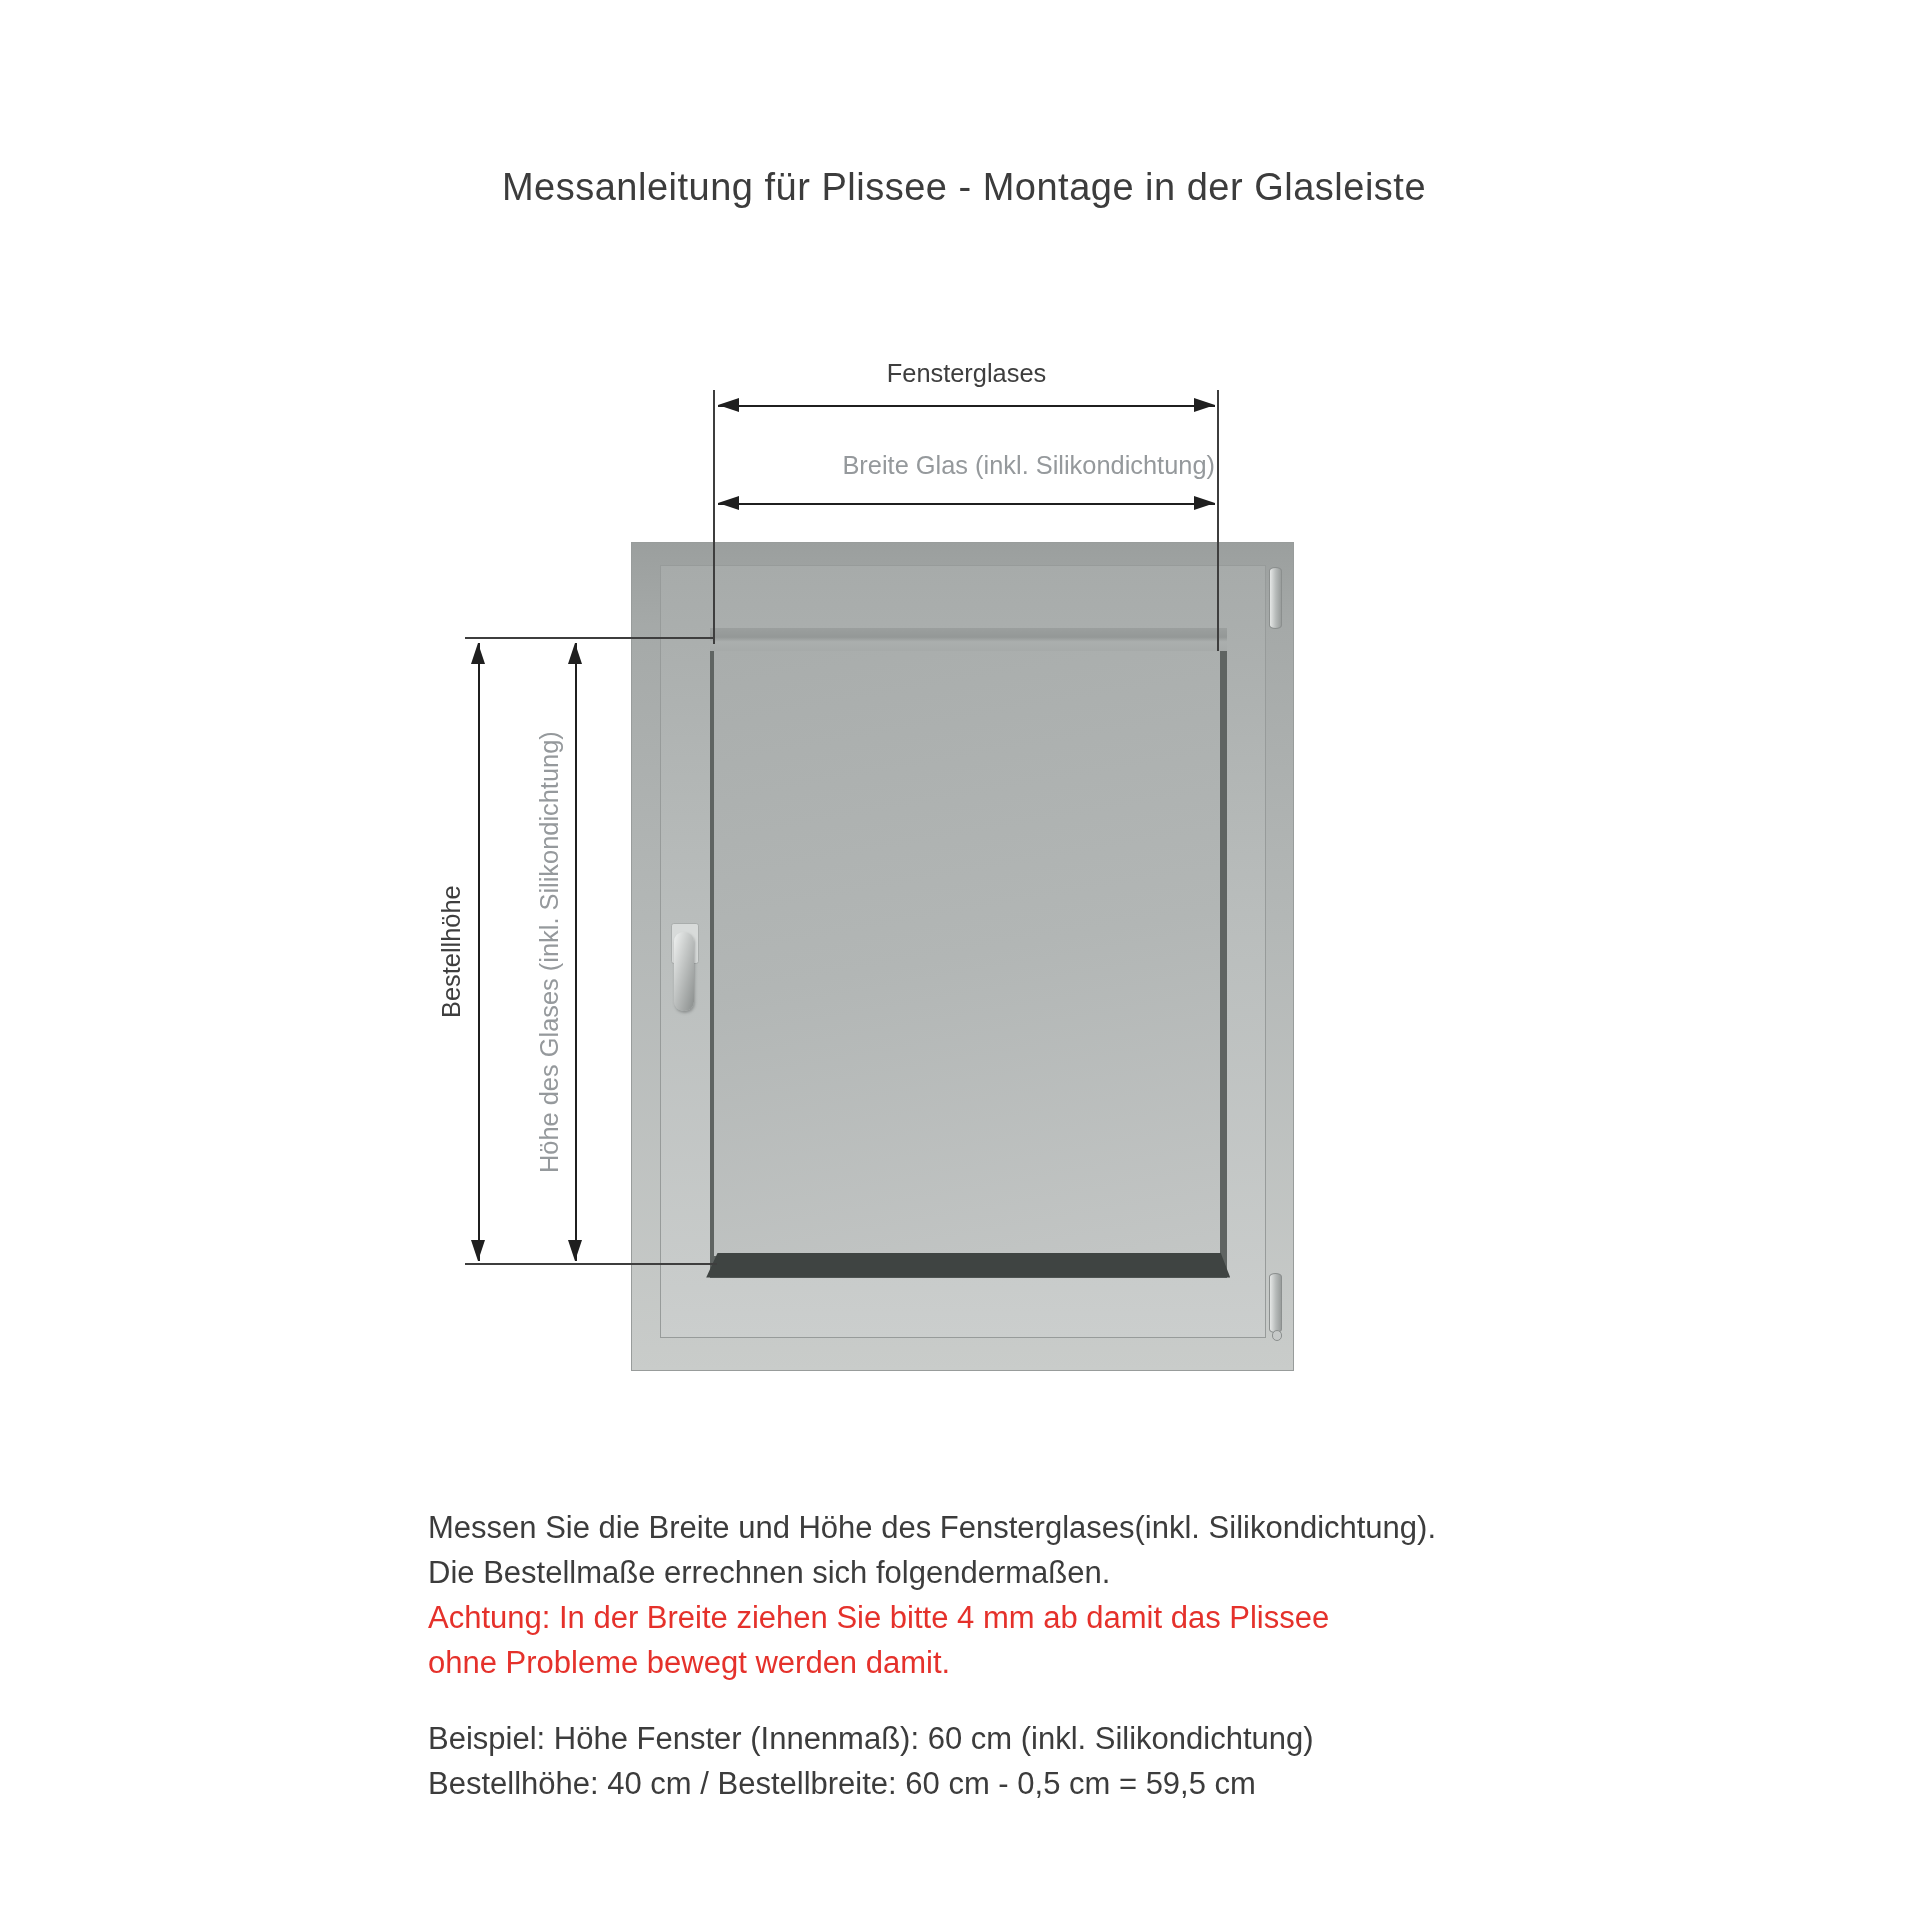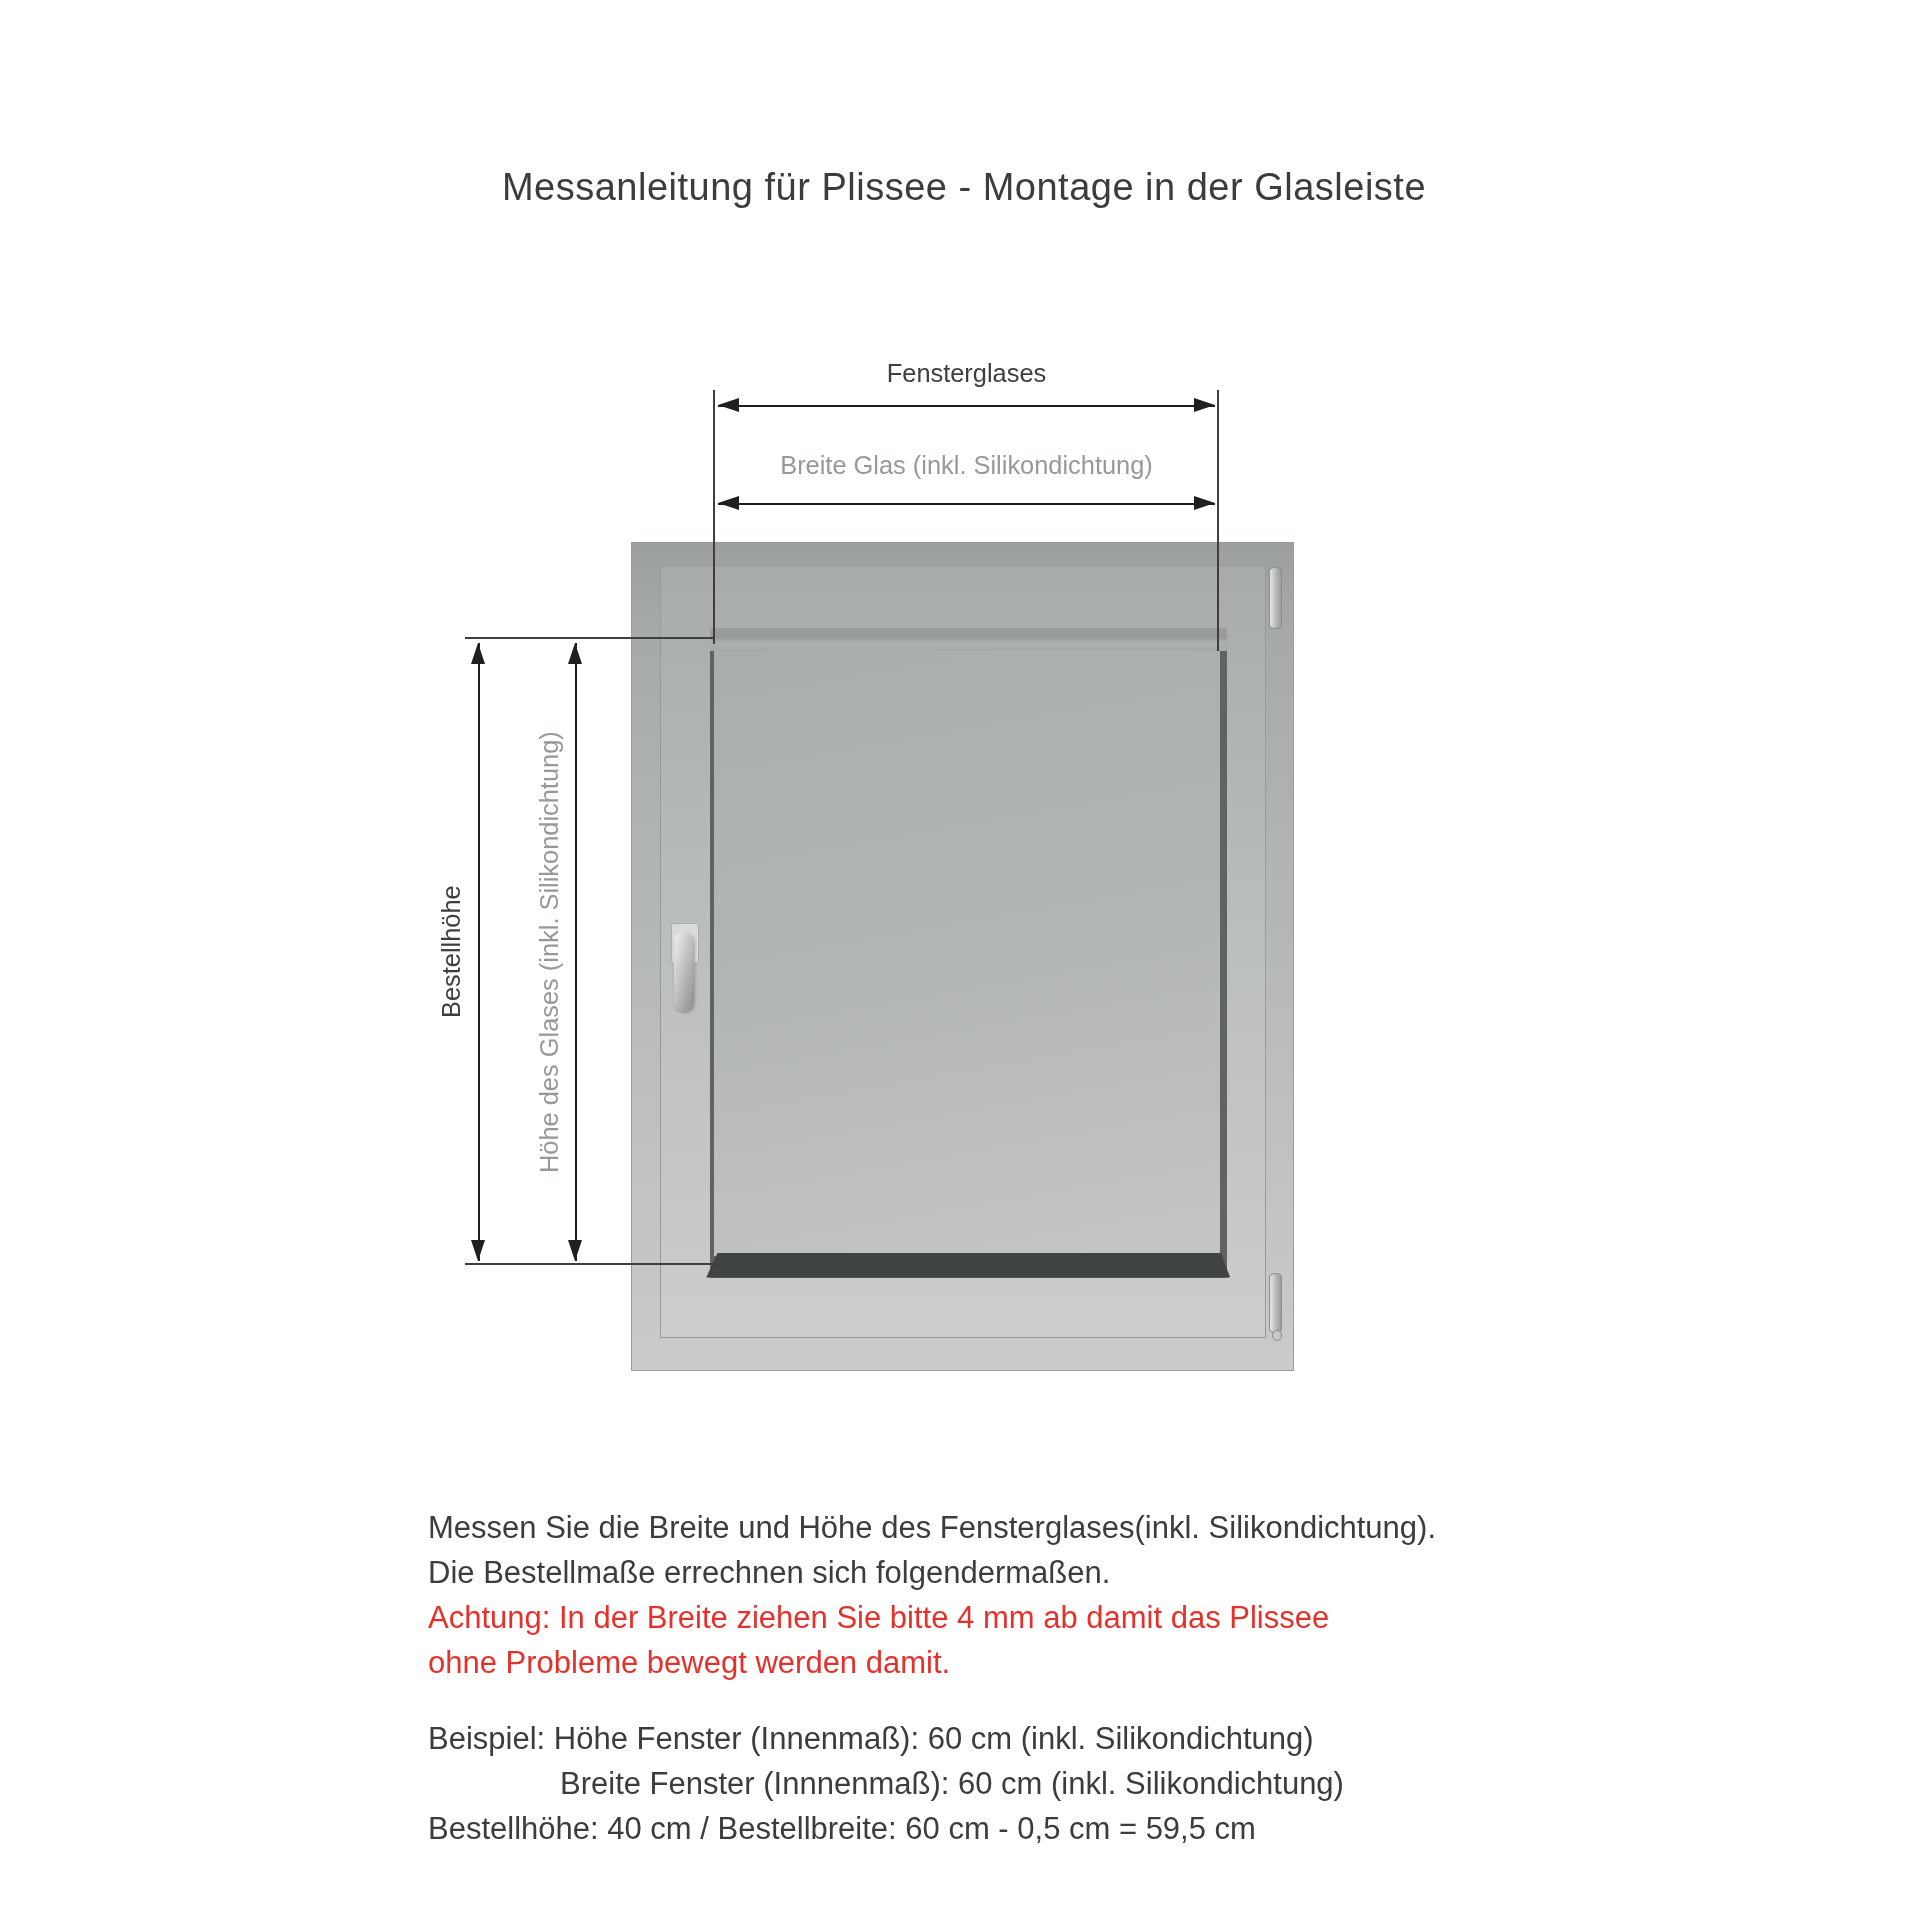--- a/index.html
+++ b/index.html
@@ -86,21 +86,21 @@
   .dim-v::before, .dim-v::after {
     content:''; position:absolute; left:50%; margin-left:-7.5px; width:0; height:0;
     border-left:7.5px solid transparent; border-right:7.5px solid transparent;
   }
   .dim-v::before { top:0;    border-bottom:21px solid #1f1f1f; }
   .dim-v::after  { bottom:0; border-top:21px solid #1f1f1f; }
   .dim-order-height { left:478px; top:643px; height:618px; }
   .dim-glass-height { left:575px; top:643px; height:618px; }
 
   .dim-label { position:absolute; font-size:25.4px; color:#3e3e3e; white-space:nowrap; }
-  .dim-label.gray { color:#95999c; }
+  .dim-label.gray { color:#95999c;text-align:right; }
   .h-label { text-align:center; }
   .label-order-width { left:718px; width:497px; top:359px; }
   .label-glass-width { left:718px; width:497px; top:451px; }
   .v-label {
     writing-mode:vertical-rl; transform:rotate(180deg);
     display:flex; align-items:center; justify-content:center;
   }
   .label-order-height { left:431px; top:643px; width:41px; height:618px; }
   .label-glass-height { left:529px; top:643px; width:41px; height:618px; }
 
@@ -148,18 +148,17 @@
 
   <div class="text-block intro-block">
     <p>Messen Sie die Breite und Höhe des Fensterglases(inkl. Silikondichtung).</p>
     <p>Die Bestellmaße errechnen sich folgendermaßen.</p>
     <p class="red">Achtung: In der Breite ziehen Sie bitte 4 mm ab damit das Plissee</p>
     <p class="red">ohne Probleme bewegt werden damit.</p>
   </div>
 
   <div class="text-block example-block">
     <p>Beispiel: Höhe Fenster (Innenmaß): 60 cm (inkl. Silikondichtung)</p>
-    <p class="indent">Breite Fenster (Innnenmaß): 60 cm  (inkl. Silikondichtung)</p>
     <p>Bestellhöhe: 40 cm / Bestellbreite: 60 cm  - 0,5 cm = 59,5 cm</p>
   </div>
 
 </div>
 
 
 </body></html>

